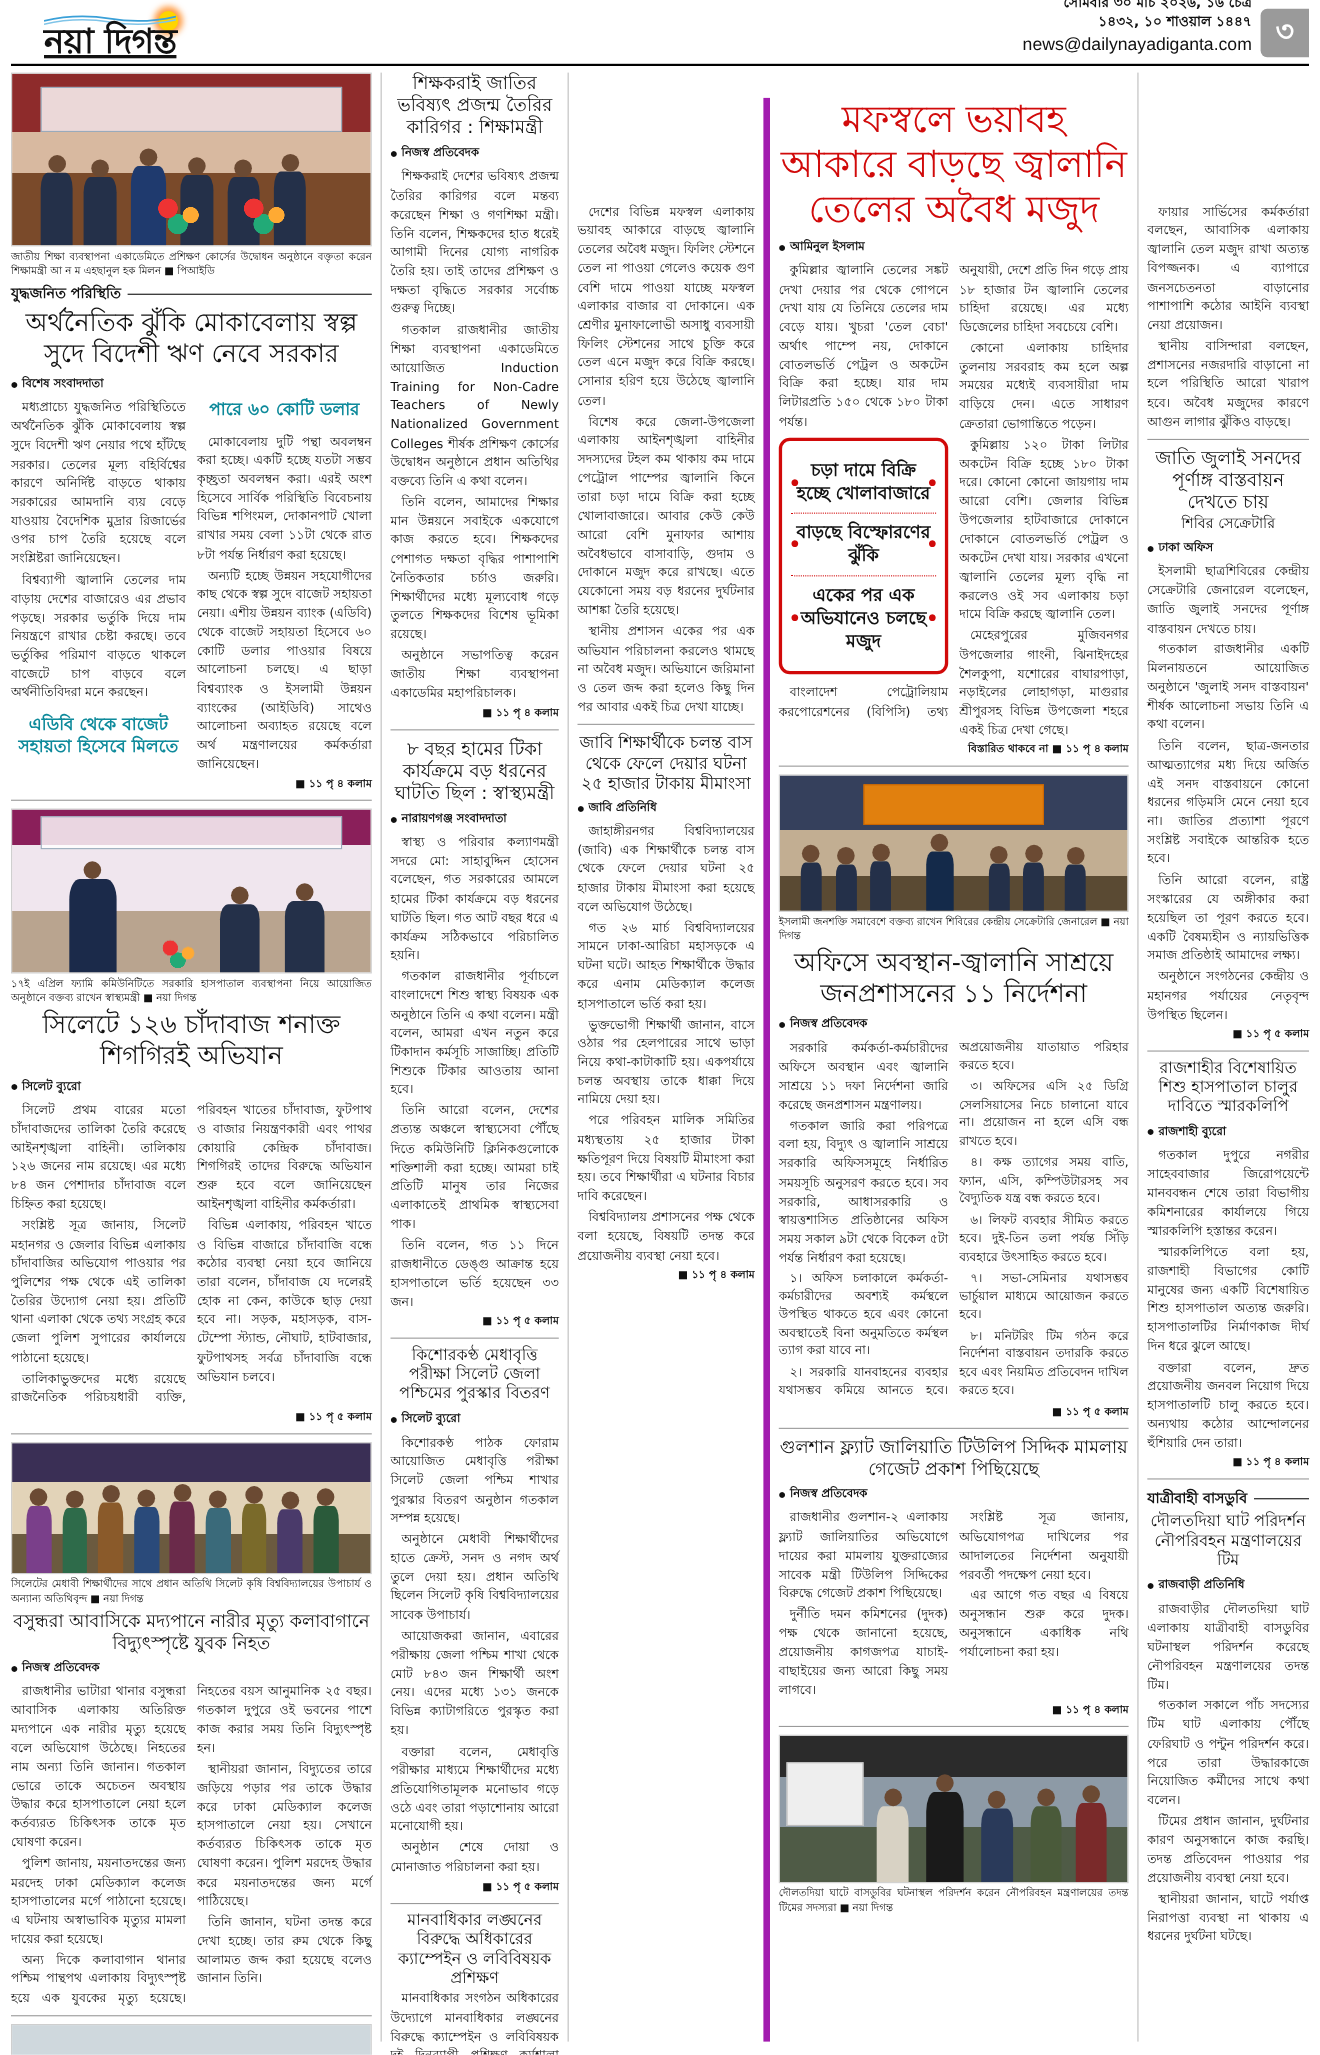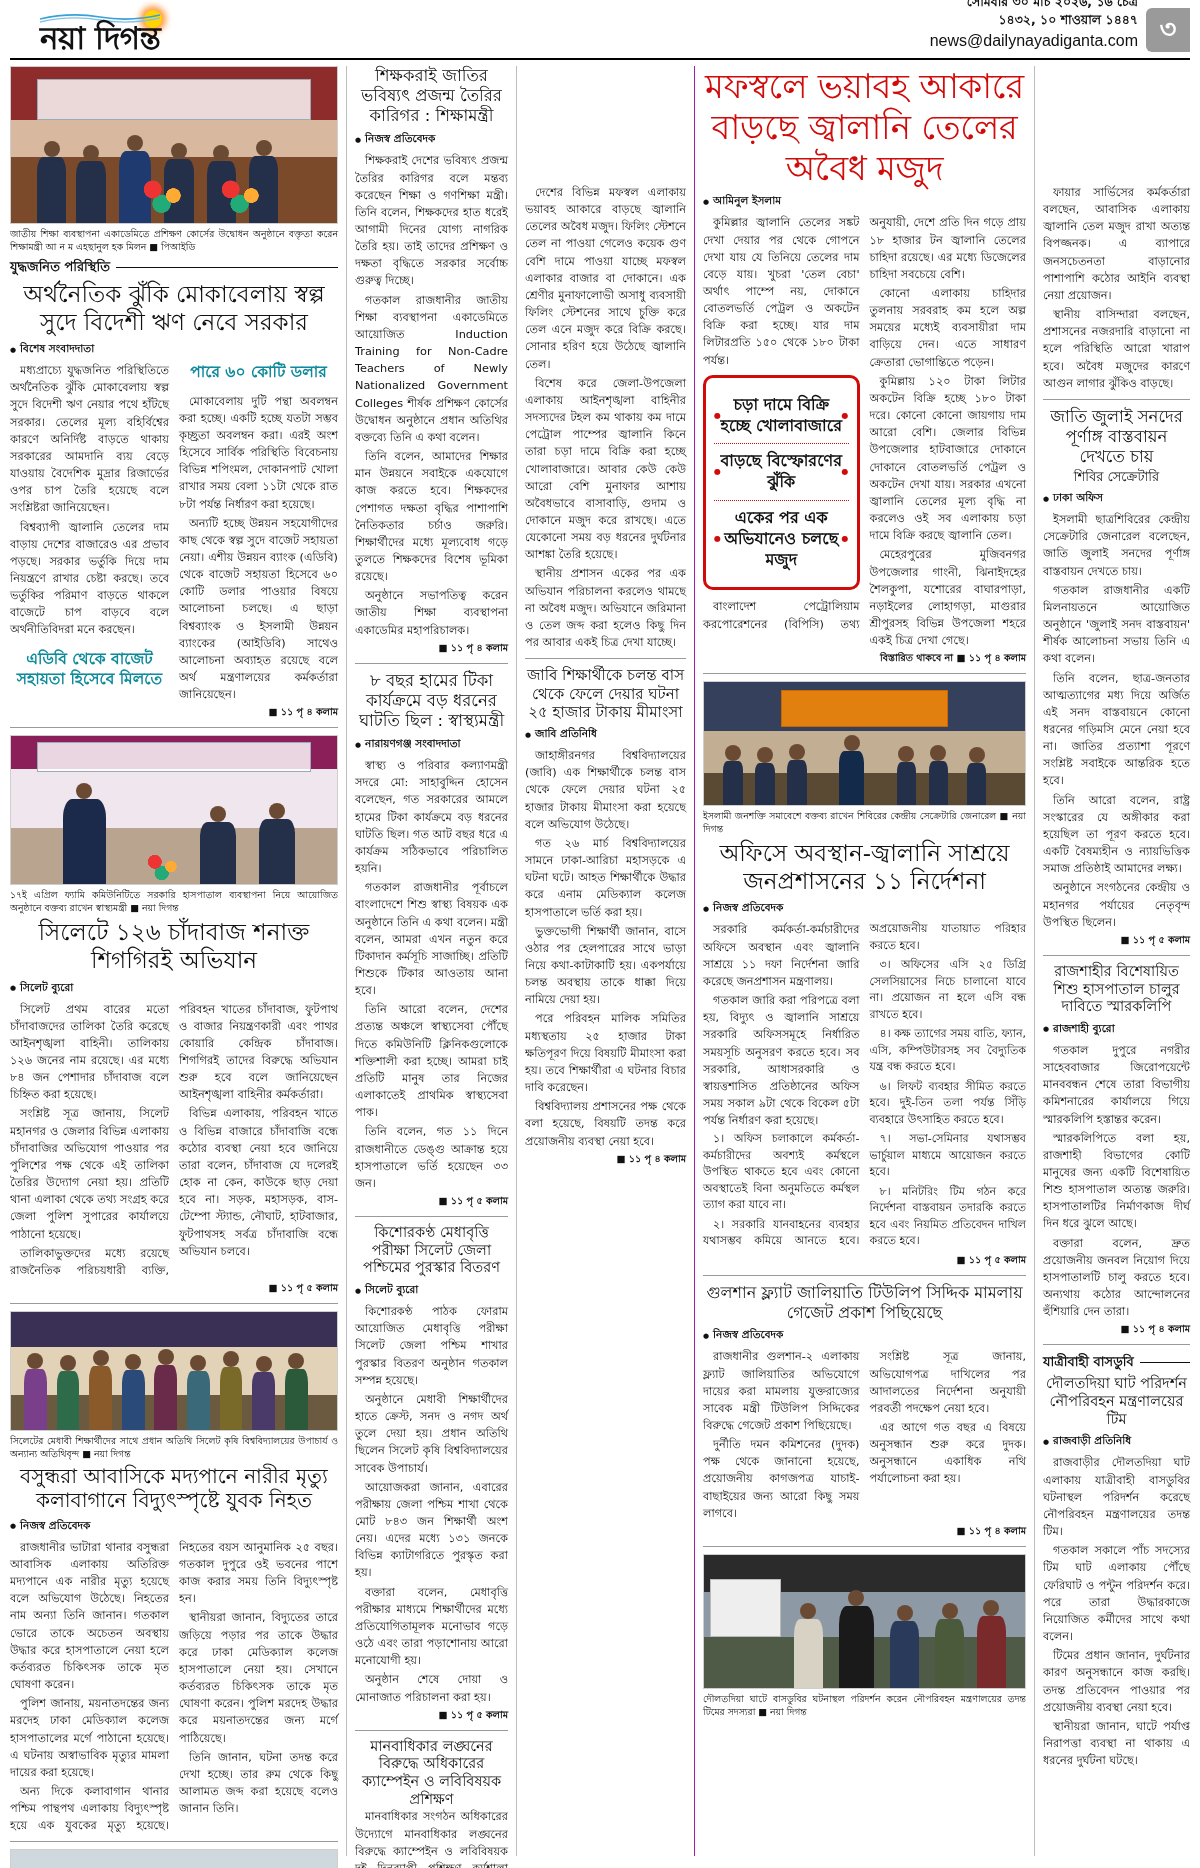--- a/index.html
+++ b/index.html
@@ -7,21 +7,21 @@
     width:1200px; height:1868px;
     background:#ffffff;
     font-family:"Liberation Serif","DejaVu Serif",serif;
     color:#111;
     overflow:hidden;
   }
   .page { position:relative; width:1200px; height:1868px; padding:0 10px; }
 
   
   .masthead { position:relative; height:56px; display:flex; align-items:flex-end; justify-content:space-between; }
-  .logo-wrap { display:flex; align-items:center; gap:2px; padding-left:30px; }
+  .logo-wrap { display:flex; align-items:center; gap:2px; padding-left:30px;text-decoration:underline; }
   .logo-text {
     font-family:"DejaVu Sans",sans-serif;
     font-weight:bold; font-size:31px; letter-spacing:-0.5px;
     color:#111; line-height:1; position:relative; top:-2px;
   }
   .sun { position:absolute; left:128px; top:4px; width:30px; height:30px; }
   .sun-core { position:absolute; left:6px; top:6px; width:18px; height:18px; border-radius:50%; background:#ffd400; box-shadow:0 0 6px 4px rgba(255,120,0,.75); }
   .swish { position:absolute; left:30px; top:12px; width:120px; height:12px; }
   .dateblock { text-align:right; font-size:12.5px; line-height:1.45; padding-bottom:4px; display:flex; align-items:flex-end; gap:8px; }
   .date-lines { text-align:right; }
@@ -34,28 +34,28 @@
     border-top-left-radius:6px; border-bottom-left-radius:6px;
   }
   .rule-top { border-bottom:2.2px solid #000; margin-top:2px; }
 
   
   .content { display:flex; gap:0; margin-top:6px; height:1790px; }
   .col { position:relative; }
   .c1 { width:336px; padding-right:8px; }
   .c2 { width:170px; padding:0 8px; border-left:1px solid #bdbdbd; }
   .c3 { width:178px; padding:0 8px; border-left:1px solid #bdbdbd; }
-  .c4 { width:340px; padding:0 8px; border-left:1px solid #a21caf; }
+  .c4 { width:340px; padding:0 8px; border-left:6px solid #a21caf;margin-top:23px; }
   .c5 { width:156px; padding-left:8px; border-left:1px solid #bdbdbd; }
 
   
   .hl { font-family:"DejaVu Sans",sans-serif; font-weight:normal; color:#111; line-height:1.22; text-align:center; }
   .hl-xl { font-size:34px; color:#d10a0a; line-height:1.2; letter-spacing:-0.3px; }
   .hl-lg { font-size:23px; }
-  .hl-md { font-size:20px; }
+  .hl-md { font-size:16px; }
   .hl-sm { font-size:16.5px; }
   .hl-xs { font-size:14.5px; }
   .kicker { font-family:"DejaVu Sans",sans-serif; font-weight:bold; font-size:13px; display:flex; align-items:center; gap:6px; margin-bottom:2px; }
   .kicker::after { content:""; flex:1; height:1px; background:#111; }
   .byline { font-family:"DejaVu Sans",sans-serif; font-weight:bold; font-size:10.5px; margin:5px 0 4px; display:flex; align-items:center; gap:4px; }
   .byline::before { content:"●"; font-size:7px; color:#111; }
   .body { font-size:11.3px; line-height:1.52; text-align:justify; hyphens:auto; font-family:"DejaVu Sans",sans-serif; }
   .body p { margin-bottom:2px; text-indent:10px; }
   .cols2 { column-count:2; column-gap:10px; column-rule:0; }
   .caption { font-size:9.3px; line-height:1.4; font-family:"DejaVu Sans",sans-serif; padding:3px 0 4px; text-align:justify; }

